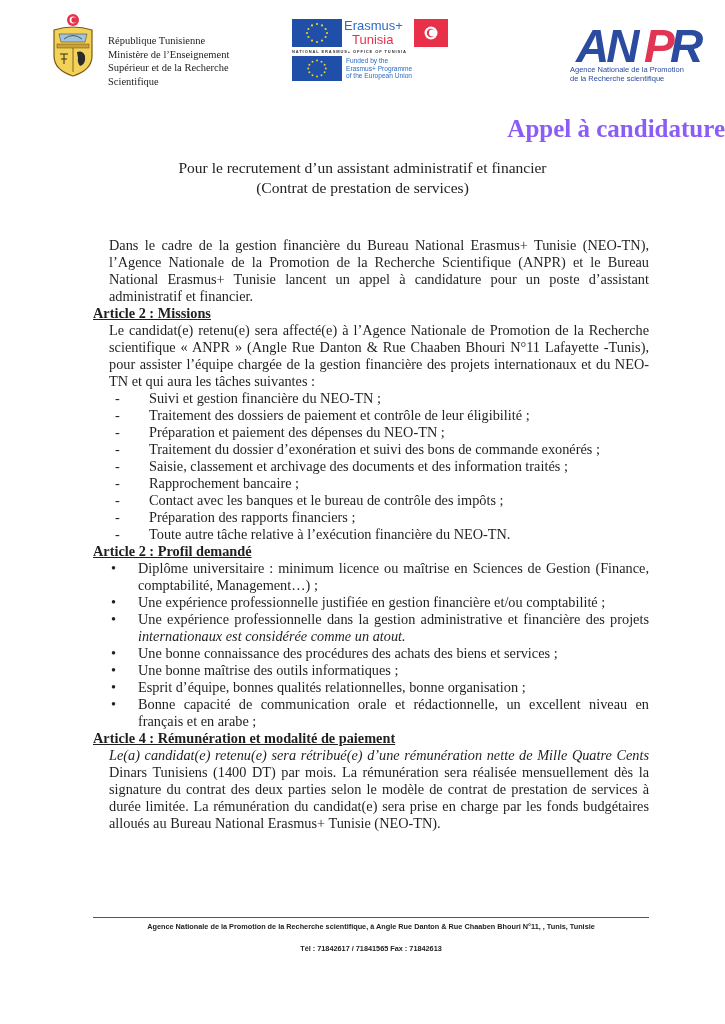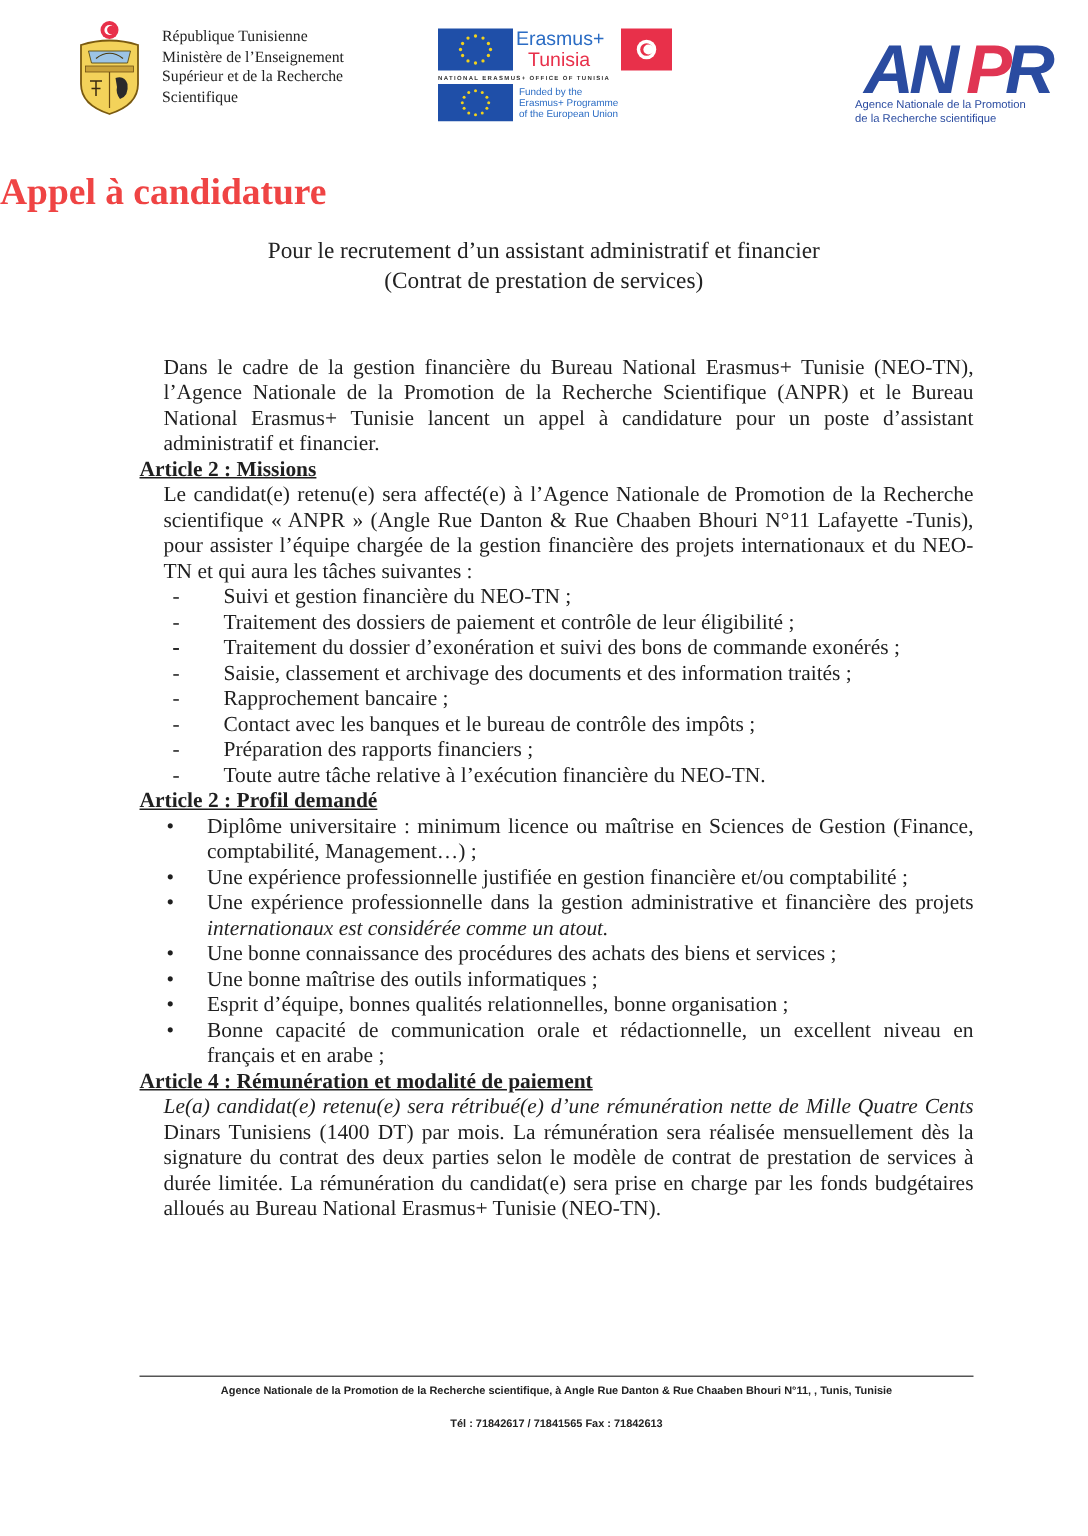--- a/index.html
+++ b/index.html
@@ -1,27 +1,27 @@
 <!DOCTYPE html>
 <html><head>
 <meta charset="utf-8">
 <style>
   html, body { margin: 0; padding: 0; background: #ffffff; }
   body { width: 725px; height: 1024px; position: relative; overflow: hidden; font-family: "Liberation Serif", serif; color: #1a1a1a; }
 
   
   .hdr-left { position: absolute; left: 50px; top: 12px; display: flex; align-items: flex-start; }
   .coat { width: 46px; height: 66px; position: relative; }
-  .ministry { margin-left: 12px; margin-top: 6px; font-size: 10.5px; line-height: 13.5px; color: #222; }
+  .ministry { margin-left: 12px; margin-top: 22px; font-size: 10.5px; line-height: 13.5px; color: #222; }
   .erasmus { position: absolute; left: 290px; top: 17px; width: 160px; height: 64px; }
   .anpr { position: absolute; left: 570px; top: 20px; width: 140px; height: 70px; }
   .anpr-caption { position: absolute; left: 0; top: 45px; width: 140px; text-align: left; font-family: "Liberation Sans", sans-serif; font-size: 7.5px; line-height: 9px; color: #2a4ba0; }
 
   
-  .title { position: absolute; left: 0; width: 725px; top: 115px; text-align: left; font-size: 25px; font-weight: bold; color: #ef4444; }
+  .title { position: absolute; left: 0; width: 725px; top: 115px; text-align: right; font-size: 25px; font-weight: bold; color: #8b5cf6; }
   .subtitle { position: absolute; left: 0; width: 725px; top: 158px; text-align: center; font-size: 15.5px; line-height: 20px; color: #222; }
 
   
   .content { position: absolute; left: 93px; top: 237px; width: 556px; font-size: 14.3px; line-height: 17px; color: #1f1f1f; }
   .art-h { font-weight: bold; text-decoration: underline; }
   .para { text-align: justify; margin-left: 16px; }
   .dash-list, .bullet-list { list-style: none; margin: 0; padding: 0; }
   .dash-list li { position: relative; padding-left: 56px; }
   .dash-list li .mk { position: absolute; left: 22px; top: 0; }
   .bullet-list li { position: relative; padding-left: 45px; text-align: justify; }
@@ -133,21 +133,21 @@
   <section>
     <div class="para">Dans le cadre de la gestion financière du Bureau National Erasmus+ Tunisie (NEO-TN), l’Agence Nationale de la Promotion de la Recherche Scientifique (ANPR) et le Bureau National Erasmus+ Tunisie lancent un appel à candidature pour un poste d’assistant administratif et financier.</div>
   </section>
 
   <section>
     <div class="art-h">Article 2 : Missions</div>
     <div class="para">Le candidat(e) retenu(e) sera affecté(e) à l’Agence Nationale de Promotion de la Recherche scientifique « ANPR » (Angle Rue Danton &amp; Rue Chaaben Bhouri N°11 Lafayette -Tunis), pour assister l’équipe chargée de la gestion financière des projets internationaux et du NEO-TN et qui aura les tâches suivantes :</div>
     <ul class="dash-list">
       <li><span class="mk">-</span><span>Suivi et gestion financière du NEO-TN ;</span></li>
       <li><span class="mk">-</span><span>Traitement des dossiers de paiement et contrôle de leur éligibilité ;</span></li>
-      <li><span class="mk">-</span></li>
+      <li><span class="mk">-</span><span>Préparation et paiement des dépenses du NEO-TN ;</span></li>
       <li><span class="mk">-</span><span>Traitement du dossier d’exonération et suivi des bons de commande exonérés ;</span></li>
       <li><span class="mk">-</span><span>Saisie, classement et archivage des documents et des information traités ;</span></li>
       <li><span class="mk">-</span><span>Rapprochement bancaire ;</span></li>
       <li><span class="mk">-</span><span>Contact avec les banques et le bureau de contrôle des impôts ;</span></li>
       <li><span class="mk">-</span><span>Préparation des rapports financiers ;</span></li>
       <li><span class="mk">-</span><span>Toute autre tâche relative à l’exécution financière du NEO-TN.</span></li>
     </ul>
   </section>
 
   <section>

